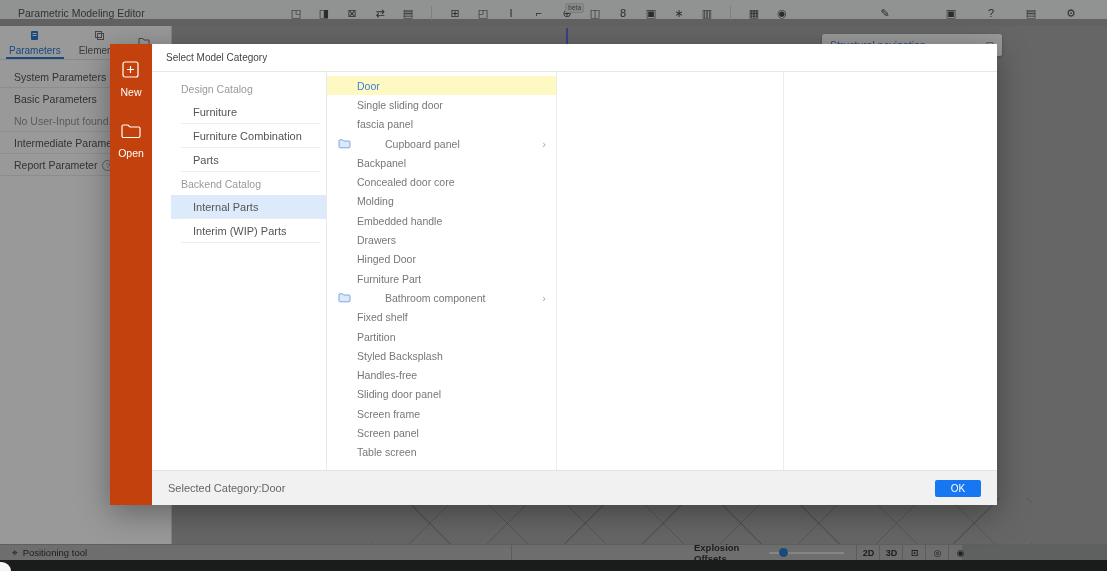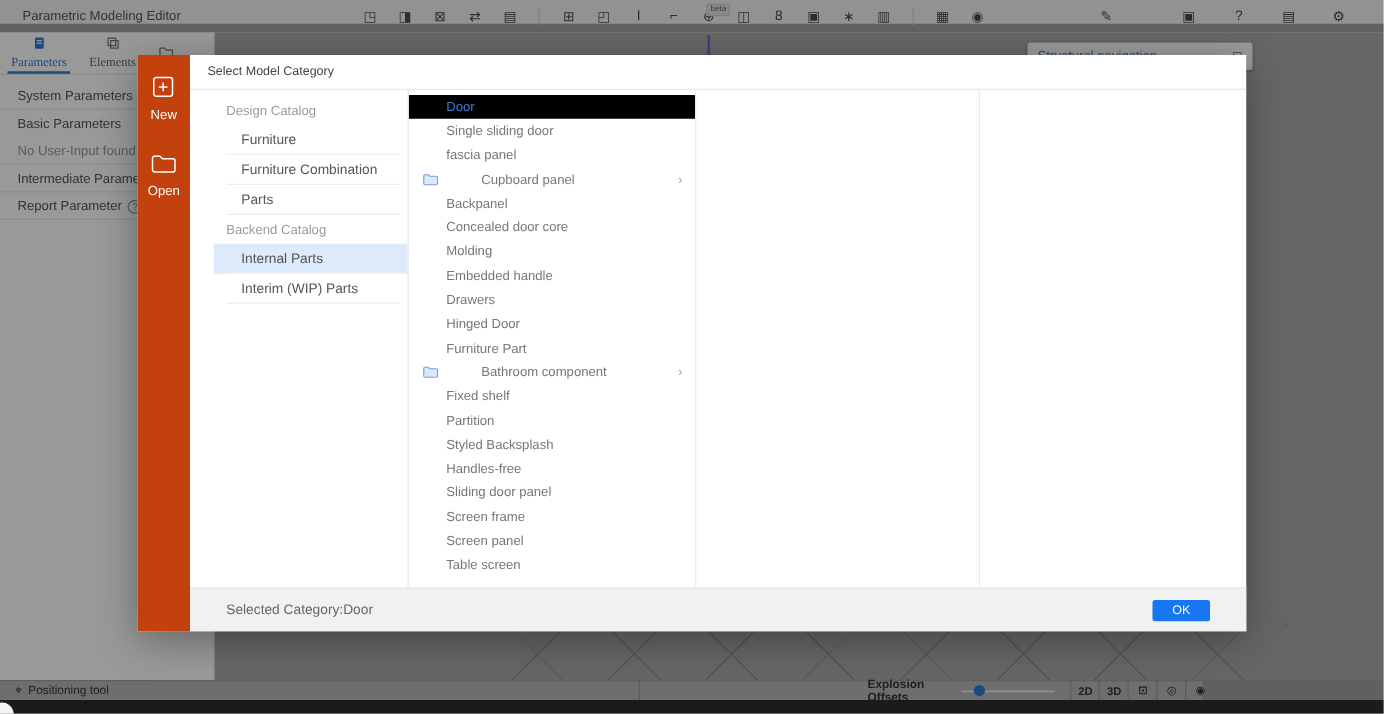--- a/index.html
+++ b/index.html
@@ -12,21 +12,21 @@
   .app-title { position:absolute; left:18px; top:7px; font-size:10.5px; color:#555; }
   .toolbar-center { position:absolute; left:288px; top:0; height:26px; display:flex; align-items:center; gap:12px; }
   .tb-icon { position:relative; width:16px; text-align:center; font-size:11px; color:#4a4a4a; cursor:pointer; }
   .tb-div { width:1px; height:14px; background:#d5d6d7; margin:0 3px; }
   .beta-badge { position:absolute; top:-4px; right:-9px; font-size:6.5px; line-height:8px; padding:0 2px; background:#e4e5e6; border:1px solid #d0d1d2; border-radius:2px; color:#666; }
   .toolbar-right { position:absolute; right:28px; top:0; height:26px; display:flex; align-items:center; gap:24px; }
   .toolbar-right .tb-icon:first-child { margin-right:26px; }
 
   
   .left-panel { position:absolute; left:0; top:26px; width:172px; bottom:27px; background:#fff; border-right:1px solid #d9dadb; }
-  .lp-tabs { display:flex; height:34px; border-bottom:1px solid #e6e7e8;font-family:Liberation Serif, serif; }
+  .lp-tabs { display:flex; height:34px; border-bottom:1px solid #e6e7e8; }
   .lp-tab { display:flex; flex-direction:column; align-items:center; justify-content:center; gap:2px; padding:0 9px; font-size:10px; color:#666; cursor:pointer; position:relative; }
   .lp-tab .tab-ico { font-size:10px; line-height:10px; }
   .lp-tab.active { color:#2b7cd3; }
   .lp-tab.active::after { content:""; position:absolute; left:6px; right:6px; bottom:0; height:2px; background:#2b7cd3; }
   .lp-list { padding-top:6px; }
   .lp-row { height:22px; display:flex; align-items:center; padding:0 14px; font-size:10.5px; color:#555; position:relative; cursor:pointer; }
   .lp-row.sep::after { content:""; position:absolute; left:0; right:0; bottom:0; height:1px; background:#ececec; }
   .lp-row.muted .lp-label { color:#999; }
   .help-circle { margin-left:5px; width:11px; height:11px; border:1px solid #999; border-radius:50%; font-size:8px; color:#888; display:flex; align-items:center; justify-content:center; }
 
@@ -68,29 +68,29 @@
   .modal-body { flex:1; display:flex; min-height:0; overflow:hidden; }
 
   .catalog { width:156px; border-right:1px solid #e8e8e8; padding-top:5px;margin-left:19px; }
   .cat-header { height:23px; display:flex; align-items:center; padding:0 10px; color:#9a9a9a; font-size:10.5px; }
   .cat-item { height:24px; display:flex; align-items:center; padding-left:22px; color:#555; font-size:11px; position:relative; cursor:pointer; }
   .cat-item::after { content:""; position:absolute; left:10px; right:6px; bottom:0; height:1px; background:#ededed; }
   .cat-item.selected { background:#dceafb; }
 
   .category-col { width:230px; border-right:1px solid #ececec; padding-top:4px; overflow:hidden; }
   .cg-row { height:19.3px; display:flex; align-items:center; padding:0 10px 0 30px; font-size:10.5px; color:#777; cursor:pointer; }
-  .cg-row.selected { background:#000000; color:#3d7fd6; }
+  .cg-row.selected { background:#fef9c3; color:#3d7fd6; }
   .cg-row.has-folder { padding-left:11px;gap:28px; }
   .folder-ico { display:flex; margin-right:6px; }
   .chev { margin-left:auto; color:#aaa; font-size:11px; }
 
   .empty-col-a { width:227px; border-right:1px solid #ececec; }
   .empty-col-b { flex:1; }
 
-  .modal-footer { height:35px; background:#f1f1f1; border-top:1px solid #e3e3e3; display:flex; align-items:center; padding:0 29px; }
+  .modal-footer { height:35px; background:#f1f1f1; border-top:1px solid #e3e3e3; display:flex; align-items:center; padding:0 16px; }
   .footer-text { flex:1; font-size:11px; color:#666; }
   .ok-btn { width:46px; height:17px; background:#1776f2; color:#fff; font-size:10px; border:none; border-radius:2px; display:flex; align-items:center; justify-content:center; cursor:pointer; }
 </style>
 </head>
 <body>
 
 <div class="screen">
 
   <div class="titlebar">
     <span class="app-title">Parametric Modeling Editor</span>

